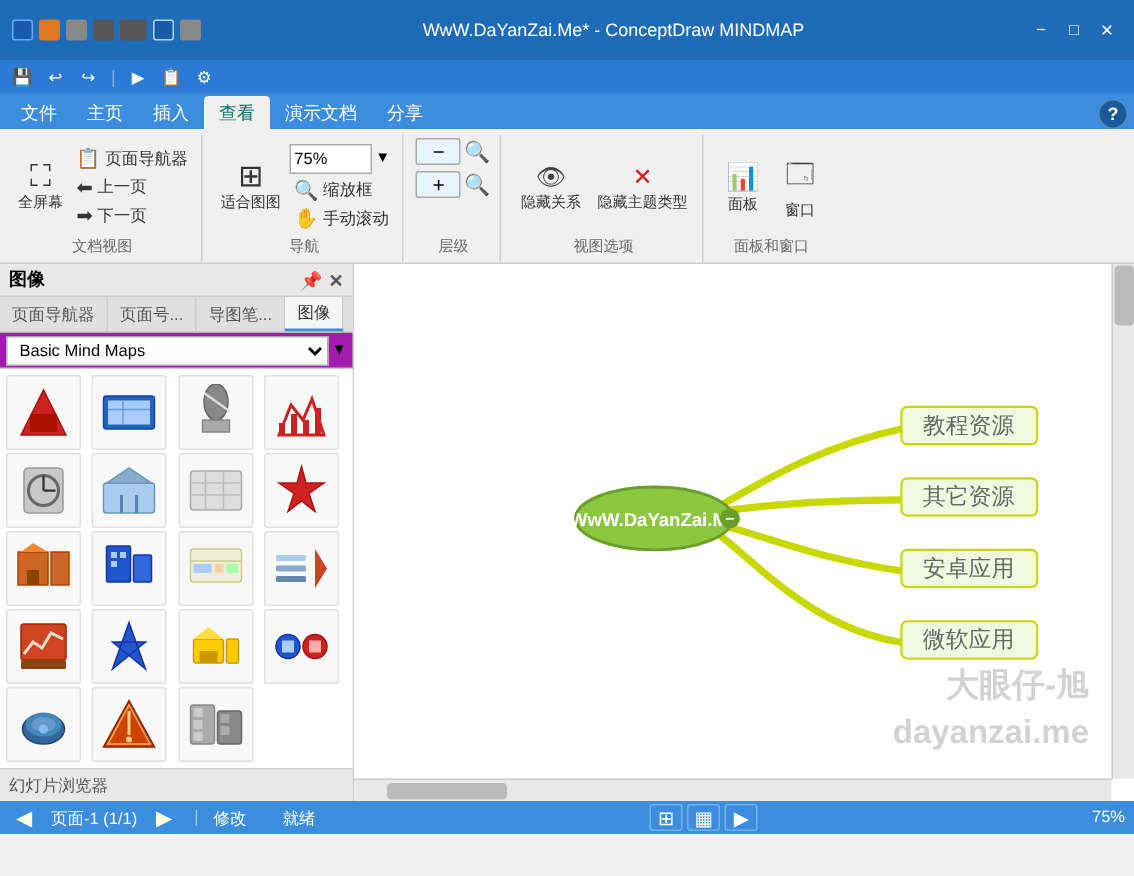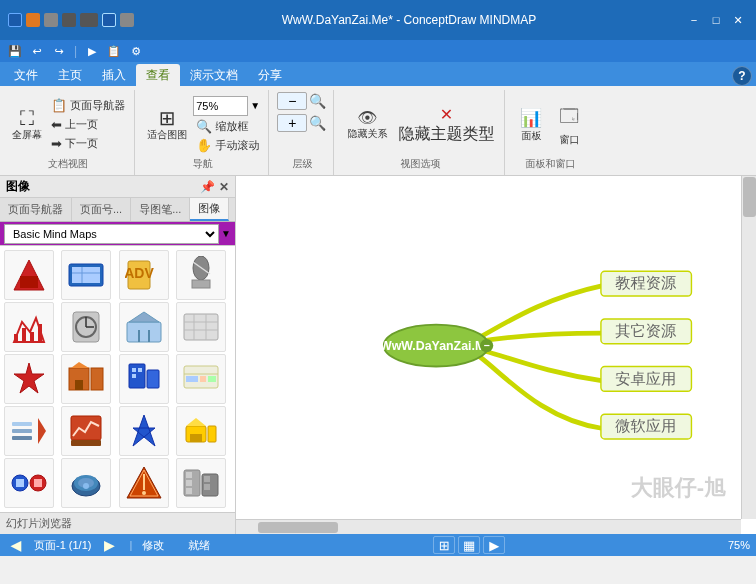--- a/index.html
+++ b/index.html
@@ -43,21 +43,21 @@
     .ribbon-tab {
       padding: 3px 10px;
       color: white;
       font-size: 12px;
       cursor: pointer;
       border-radius: 3px 3px 0 0;
       height: 22px;
       display: flex;
       align-items: center;
     }
-    .ribbon-tab.active { background: #f0f0f0; color: #4d7c0f; }
+    .ribbon-tab.active { background: #f0f0f0; color: #0f766e; }
 
     
     #ribbon {
       height: 90px;
       background: #f0f0f0;
       border-bottom: 1px solid #ccc;
       display: flex;
       align-items: stretch;
       padding: 4px 2px 0 2px;
       gap: 2px;
@@ -425,21 +425,21 @@
   </div>
 
   <div class="ribbon-group">
     <div class="ribbon-btn-row">
       <div class="ribbon-btn" style="min-width:50px;">
         <span style="font-size:16px;color:#444;">👁</span>
         <span style="font-size:10px;white-space:nowrap;">隐藏关系</span>
       </div>
       <div class="ribbon-btn" style="min-width:50px;">
         <span style="font-size:16px;color:#cc2222;position:relative;">✕</span>
-        <span style="font-size:16px;white-space:nowrap;">隐藏主题类型</span>
+        <span style="font-size:10px;white-space:nowrap;">隐藏主题类型</span>
       </div>
     </div>
     <span class="ribbon-group-label">视图选项</span>
   </div>
 
   <div class="ribbon-group">
     <div class="ribbon-btn-row">
       <div class="ribbon-btn">
         <span style="font-size:18px;">📊</span>
         <span style="font-size:10px;">面板</span>
@@ -483,26 +483,20 @@
             <polygon points="4,34 19,4 34,34" fill="#cc2222" stroke="#aa1111" stroke-width="1"></polygon>
             <rect x="10" y="20" width="18" height="12" fill="#aa1100"></rect>
           </svg>
       </div>
       <div class="image-cell">
         <svg viewBox="0 0 38 38">
             <rect x="2" y="8" width="34" height="22" rx="2" fill="#2266bb" stroke="#1144aa" stroke-width="1"></rect>
             <rect x="5" y="11" width="28" height="16" fill="#aaccff"></rect>
             <line x1="5" y1="17" x2="33" y2="17" stroke="#6699dd" stroke-width="1"></line>
             <line x1="15" y1="11" x2="15" y2="27" stroke="#6699dd" stroke-width="1"></line>
-          </svg>
-      </div>
-      <div class="image-cell">
-        <svg viewBox="0 0 38 38">
-            <rect x="3" y="5" width="22" height="28" rx="2" fill="#f0c040" stroke="#c09020" stroke-width="1"></rect>
-            <text x="14" y="22" font-size="14" text-anchor="middle" fill="#c07000" font-weight="bold">ADV</text>
           </svg>
       </div>
       <div class="image-cell">
         <svg viewBox="0 0 38 38">
             <ellipse cx="19" cy="12" rx="8" ry="12" fill="#888" stroke="#666" stroke-width="1"></ellipse>
             <rect x="10" y="24" width="18" height="8" fill="#aaa" stroke="#888"></rect>
             <line x1="11" y1="6" x2="28" y2="18" stroke="#ddd" stroke-width="1.5"></line>
           </svg>
       </div>
 
@@ -670,20 +664,21 @@
 
       <rect x="368" y="200" width="95" height="26" rx="4" fill="#f0f8e0" stroke="#c8d800" stroke-width="1.5"></rect>
       <text x="415" y="218" text-anchor="middle" font-size="16" fill="#666" font-family="Microsoft YaHei, SimHei, sans-serif">安卓应用</text>
 
       <rect x="368" y="250" width="95" height="26" rx="4" fill="#f0f8e0" stroke="#c8d800" stroke-width="1.5"></rect>
       <text x="415" y="268" text-anchor="middle" font-size="16" fill="#666" font-family="Microsoft YaHei, SimHei, sans-serif">微软应用</text>
     </svg>
 
     <div id="watermark">
       <div>大眼仔-旭</div>
+      <div>dayanzai.me</div>
     </div>
 
     <div id="canvas-scrollbar-v">
       <div id="canvas-scrollbar-v-thumb"></div>
     </div>
 
     <div id="canvas-scrollbar-h">
       <div id="canvas-scrollbar-h-thumb"></div>
     </div>
   </div>

